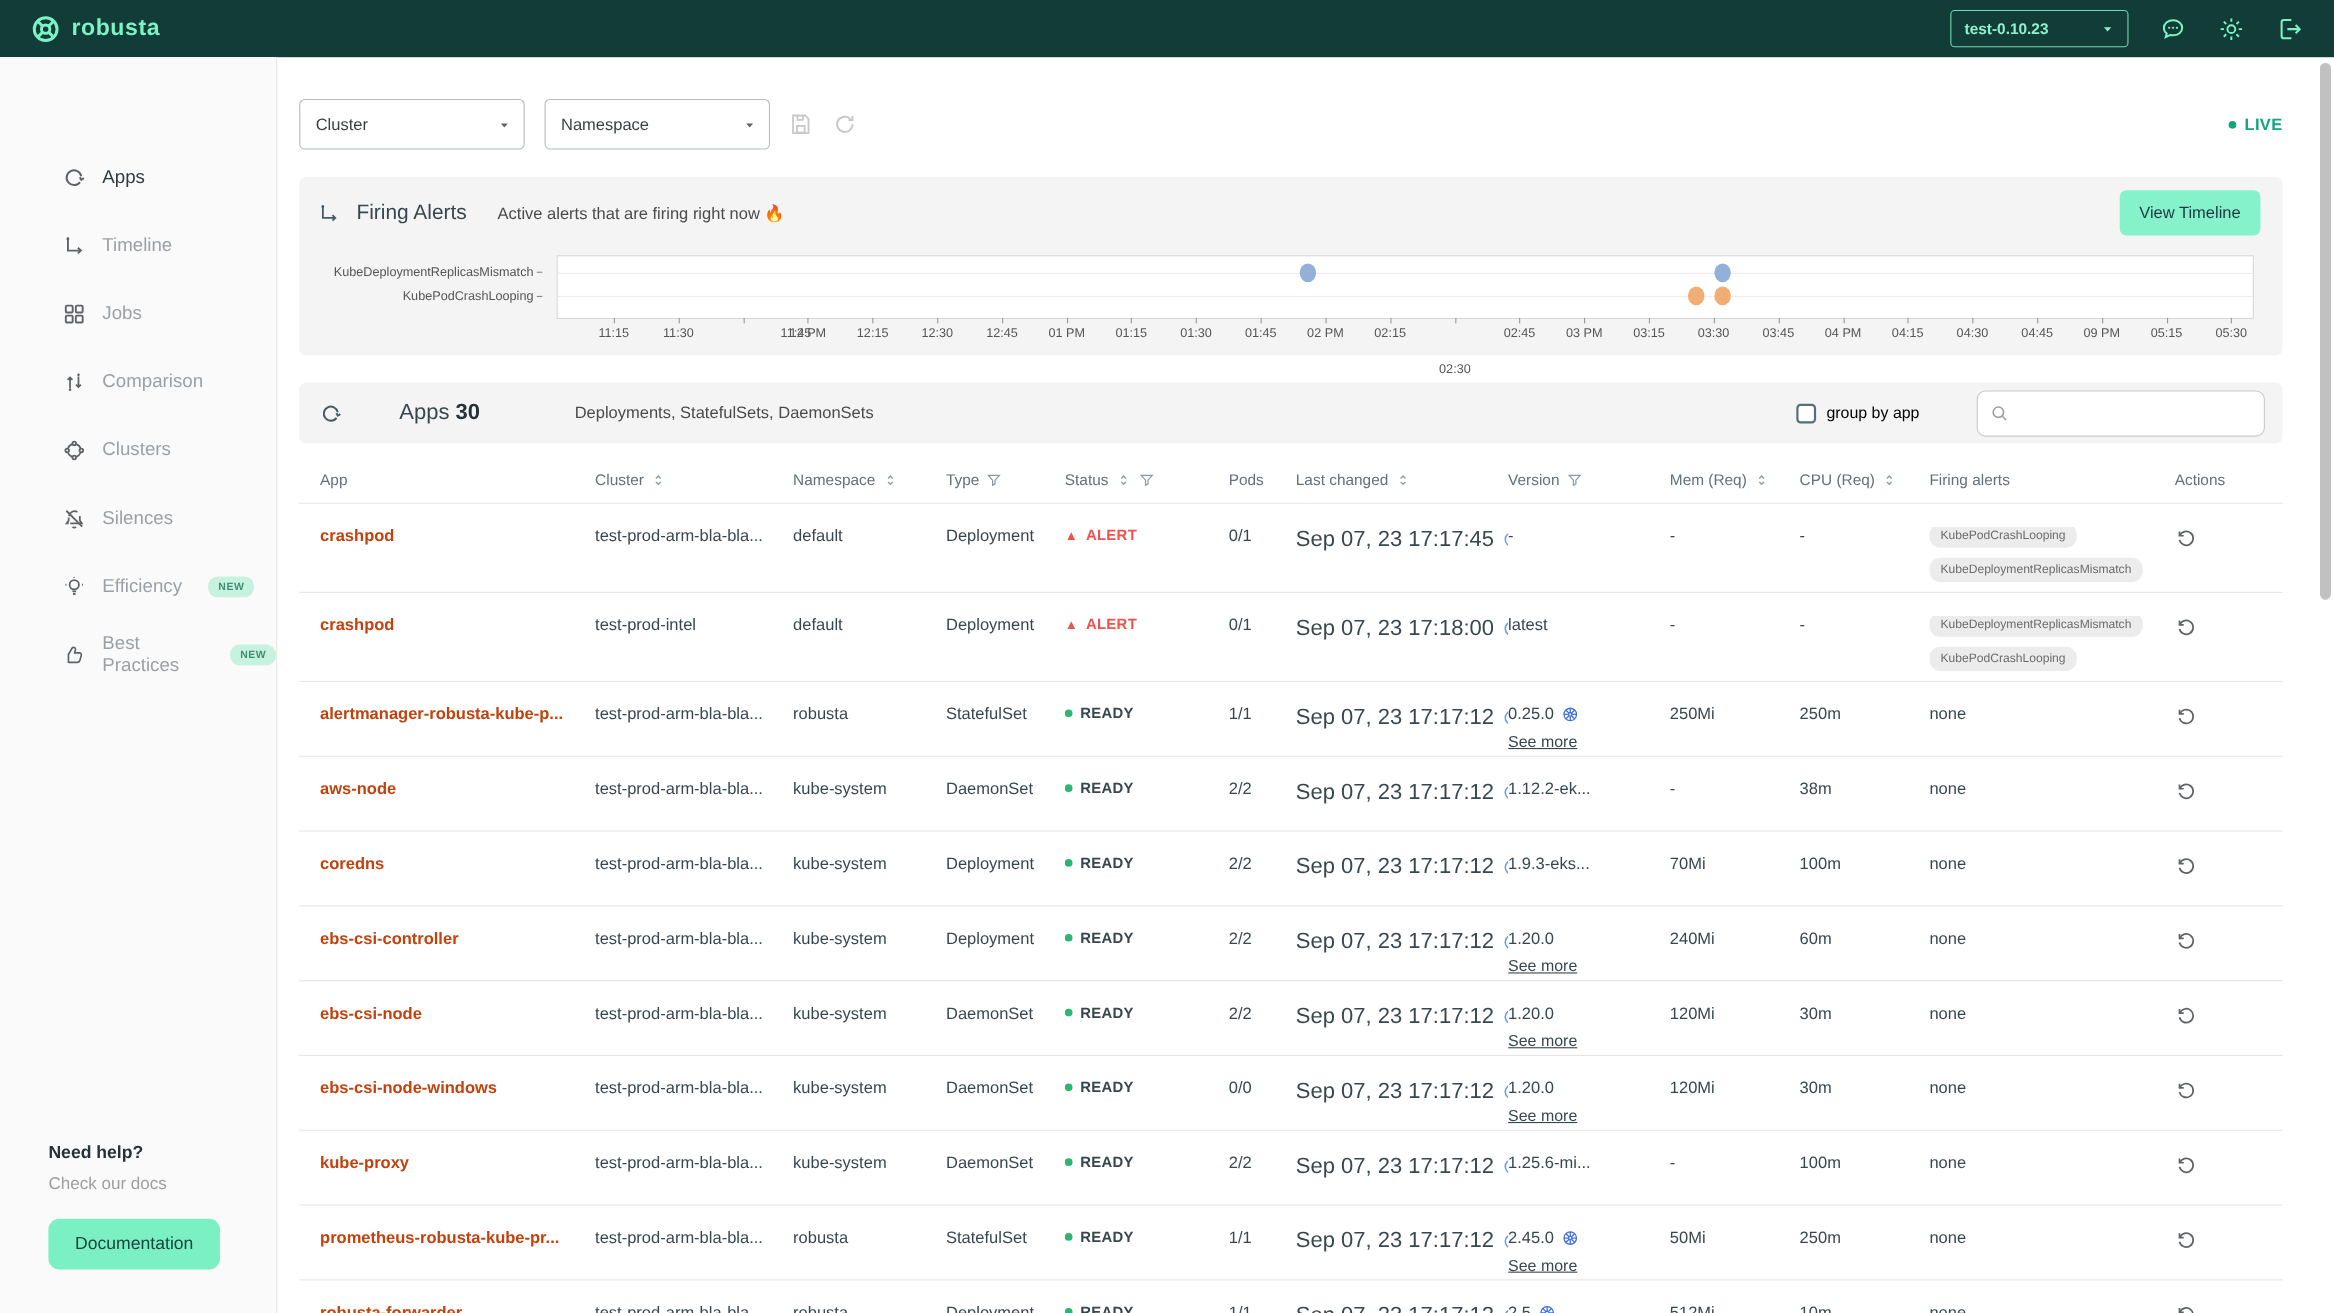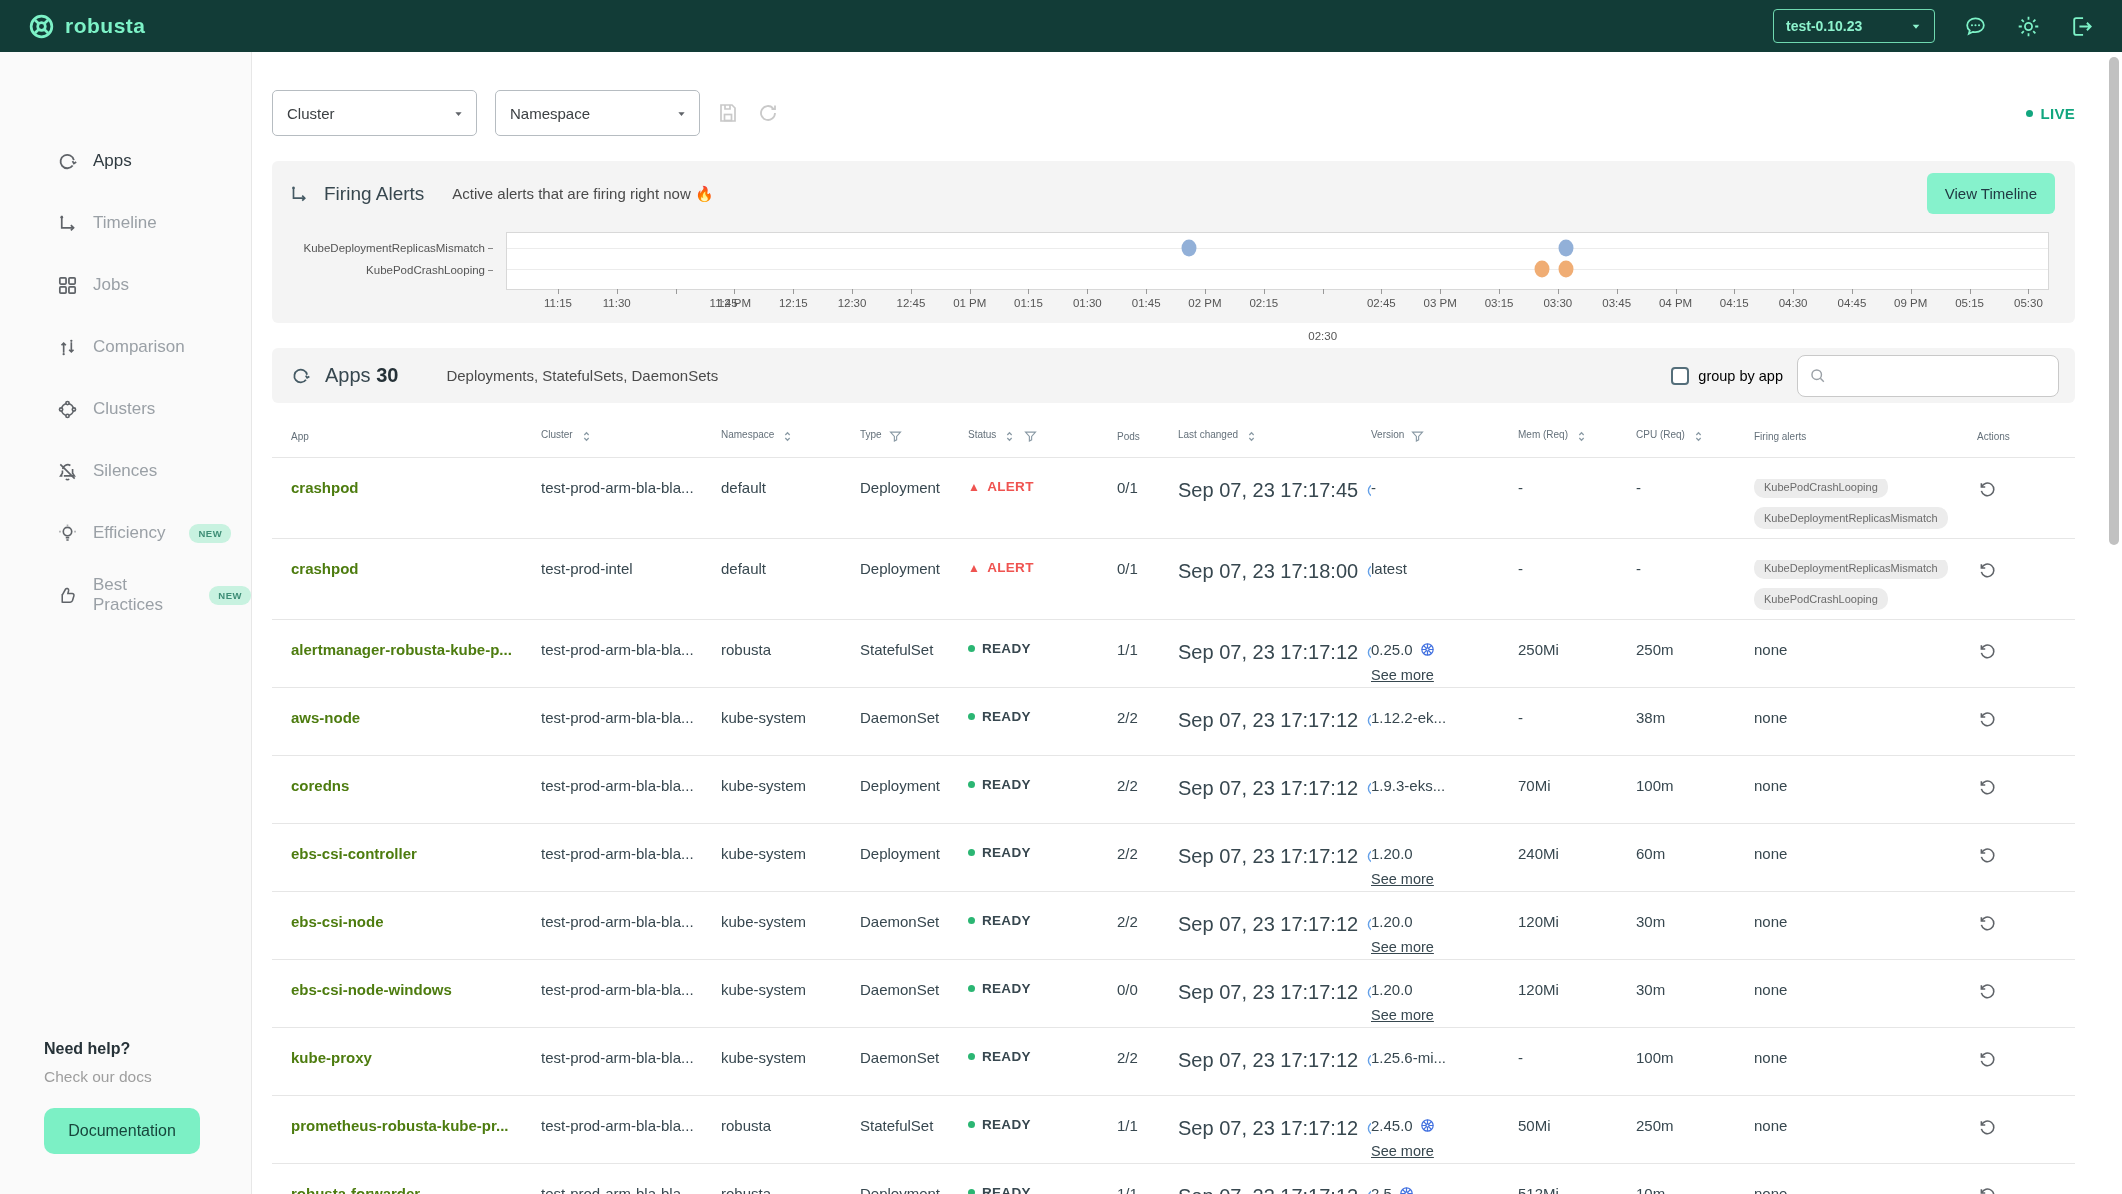--- a/index.html
+++ b/index.html
@@ -69,45 +69,45 @@
   .ylab::after { content:""; display:inline-block; width:5px; height:1px; background:#888;
                  vertical-align:middle; margin-left:3px; }
   .dot { position:absolute; width:15px; height:17px; border-radius:50%;
          transform:translate(-50%,-50%); }
   .xtick { position:absolute; top:100%; width:1px; height:5px; background:#999; }
   .xlab { position:absolute; top:calc(100% + 8px); transform:translateX(-50%);
           font-size:11.5px; color:#555; white-space:nowrap; }
 
   
   .apps-head { margin-top:25px; background:#f4f4f4; border-radius:6px; height:55px;
-               display:flex; align-items:center; padding:0 16px 0 18px; }
+               display:flex; align-items:center; padding:0 16px 0 18px;gap:38px; }
   .apps-title { font-size:20px; color:#37474f; margin-left:13px; }
   .apps-count { font-weight:bold; color:#263238; }
   .apps-sub { font-size:15px; color:#4a4a4a; margin-left:48px; }
   .group-by { margin-left:auto; display:flex; align-items:center; gap:9px; cursor:pointer; }
   .checkbox { width:18px; height:18px; border:2px solid #546e7a; border-radius:4px;
               background:#fff; }
   .group-label { font-size:14.5px; color:#000000; }
   .search-box { margin-left:14px; width:262px; height:42px; border:1px solid #c9c9c9;
                 border-radius:8px; background:#fff; display:flex; align-items:center;
                 padding:0 10px; }
   .search-box .icon { color:#9aa0a6; }
   .search-input { border:none; outline:none; flex:1; margin-left:8px; font-size:15px;
                   font-family:inherit; background:transparent; }
 
   .thead, .trow { display:grid; padding-left:19px;
     grid-template-columns:250px 180px 139px 108px 149px 61px 193px 147px 118px 118px 223px 93px; }
   .thead { margin-top:12px; height:42px; align-items:center; }
-  .th { font-size:10px; color:#64707a; display:flex; align-items:flex-start; gap:6px; }
+  .th { font-size:14px; color:#64707a; display:flex; align-items:center; gap:6px; }
   .th .icon { color:#8a9aa5; cursor:pointer; }
   .trow { border-top:1px solid #e6e6e6; align-items:start; padding-top:21px; cursor:pointer; }
   .trow.tall { height:81px; } .trow.std { height:68px; }
   .cell { font-size:15px; color:#37474f; padding-right:10px; white-space:nowrap;
           overflow:hidden; }
-  .app-name { font-weight:bold; color:#4d7c0f; text-overflow:ellipsis; }
+  .app-name { font-weight:bold; color:#c2410c; text-overflow:ellipsis; }
   .status-badge { display:flex; align-items:center; gap:7px; font-size:13.5px;
                   font-weight:bold; letter-spacing:.3px; }
   .status-alert { color:#ef5350; }
   .status-alert .tri { font-size:12px; }
   .status-ready { color:#37474f; }
   .ready-dot { width:7px; height:7px; border-radius:50%; background:#2bb673; }
   .changed { display:flex; align-items:center; gap:8px; font-size:20px; }
   .ver-line { display:flex; align-items:center; gap:6px; }
   .see-more { display:inline-block; margin-top:9px; font-size:14.5px; color:#37474f;
               text-decoration:underline; cursor:pointer; }

